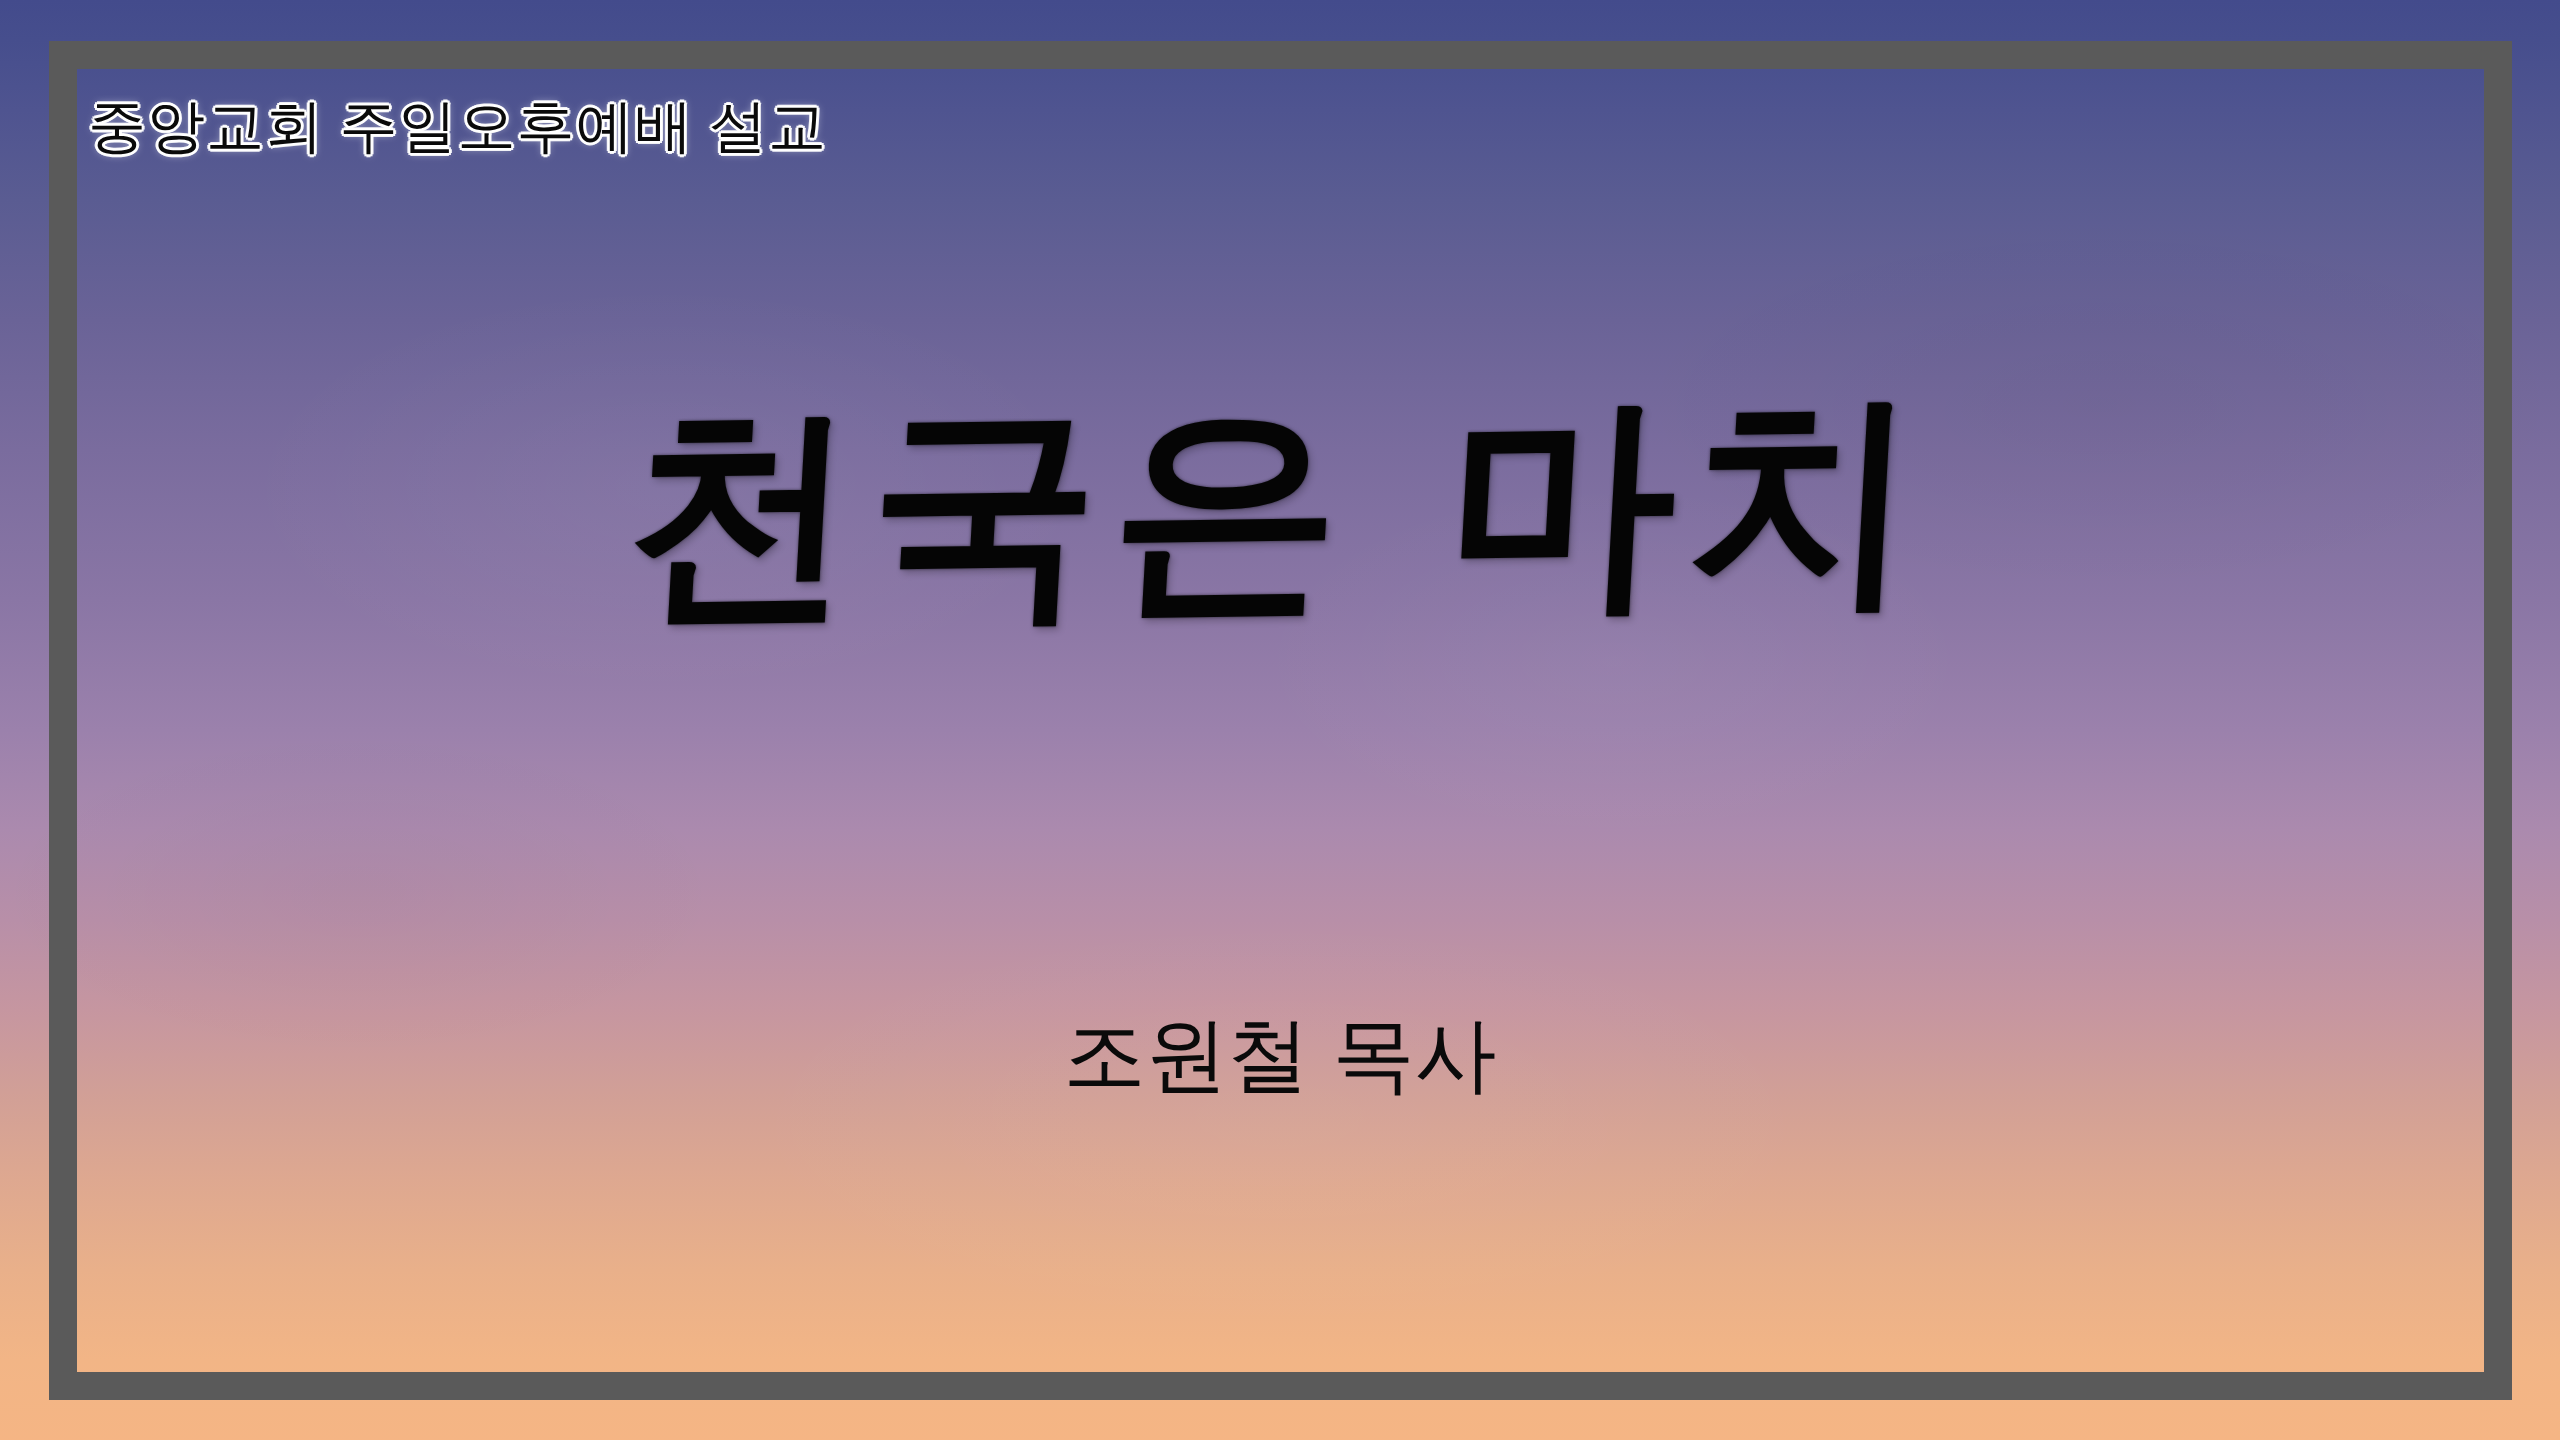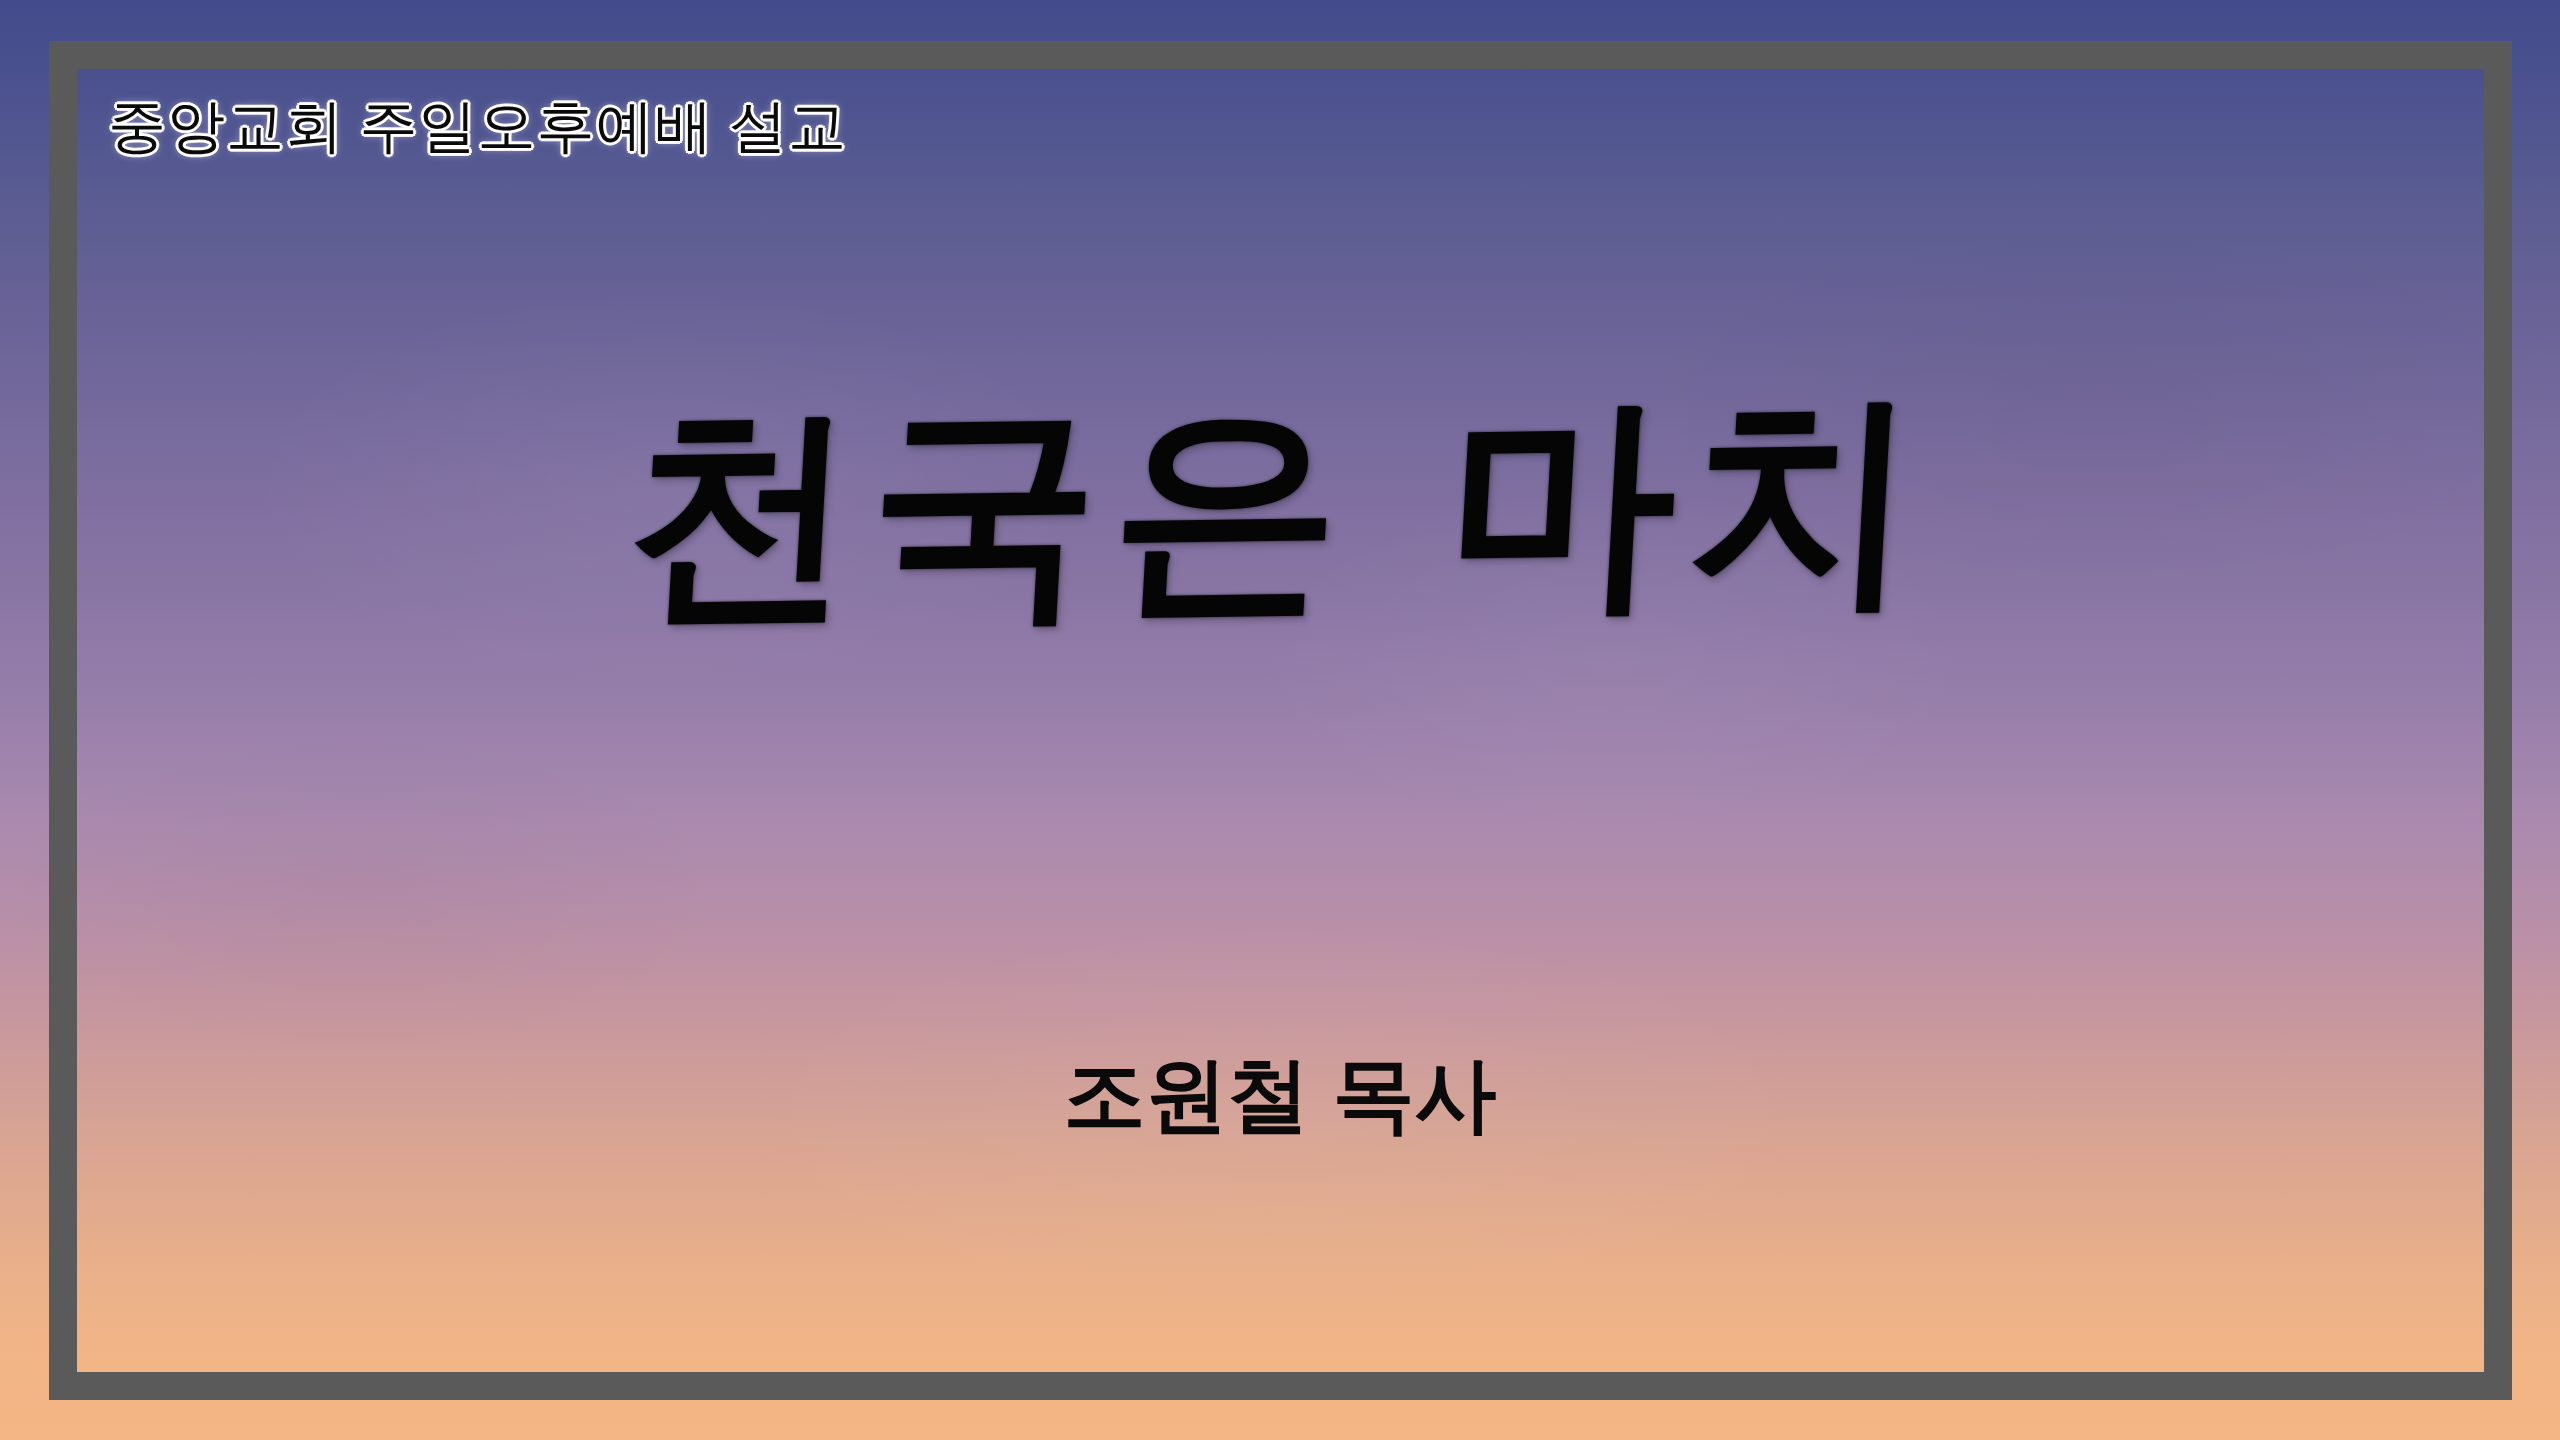--- a/index.html
+++ b/index.html
@@ -71,21 +71,21 @@
   
   #content {
     position: absolute;
     inset: 0;
     z-index: 3;
   }
 
   
   .service-label {
     position: absolute;
-    left: 108px;
+    left: 88px;
     top: 98px;
     font-family: "Liberation Serif", "DejaVu Serif", serif;
     font-size: 58px;
     font-weight: 400;
     line-height: 1.0;
     color: #0a0a0a;
     letter-spacing: 1px;
     white-space: nowrap;
     text-shadow:
       -2px -2px 0 rgba(255,255,255,0.95),
@@ -137,28 +137,28 @@
     color: #0a0a0a;
     letter-spacing: 0px;
     white-space: nowrap;
   }
 
   
   .speaker-name {
     position: absolute;
     left: 0;
     right: 0;
-    top: 1040px;
+    top: 1000px;
     height: 110px;
     display: flex;
     align-items: center;
     justify-content: center;
     font-family: "Liberation Sans", "DejaVu Sans", sans-serif;
     font-size: 82px;
-    font-weight: 700;
+    font-weight: 400;
     line-height: 1.0;
     color: #0a0a0a;
     letter-spacing: 0px;
     white-space: nowrap;
   }
 </style>
 </head>
 <body>
 
 <div id="slide">

